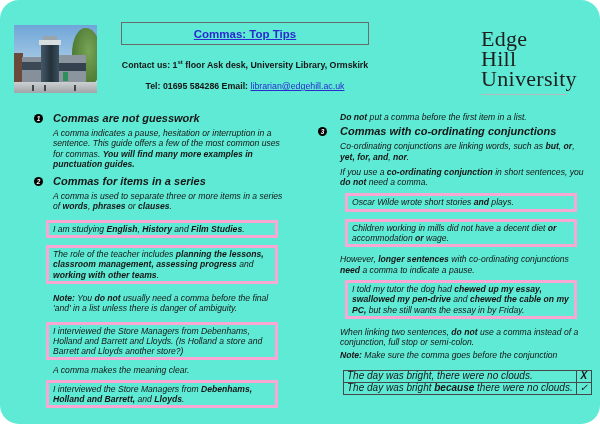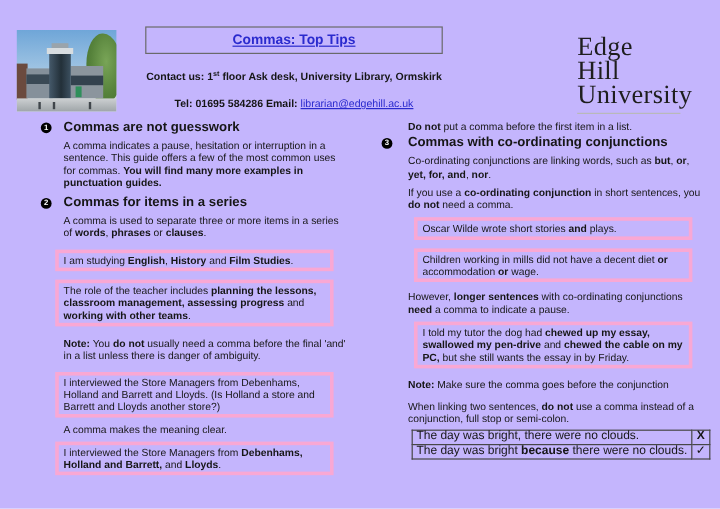--- a/index.html
+++ b/index.html
@@ -1,17 +1,17 @@
 <!DOCTYPE html>
 <html style="--link-blue: #2a2ace;"><head>
 <meta charset="utf-8">
 <style>
   html,body{margin:0;padding:0;background:#fff;}
-  .page{position:relative;width:600px;height:424px;background:#c4b5fd;overflow:hidden;
-        font-family:"Liberation Sans",sans-serif;color:#161616;}
+  .page{position:relative;width:600px;height:424px;background:#5eead4;overflow:hidden;
+        font-family:"Liberation Sans",sans-serif;color:#161616;border-radius:19px;}
 
   
   .photo{position:absolute;left:14px;top:25px;width:83px;height:68px;overflow:hidden;
          background:linear-gradient(180deg,#6fa6d8 0%,#9cc2e2 45%,#bcd3e6 58%,#c9d4da 60%);}
   .photo .tree-r{position:absolute;right:-5px;top:3px;width:30px;height:58px;border-radius:45% 55% 48% 52%;
          background:radial-gradient(ellipse at 55% 40%,#79a557 0%,#56823b 55%,#436e2d 100%);}
   .photo .tree-l{position:absolute;left:-2px;bottom:10px;width:11px;height:30px;background:#6b4a3e;}
   .photo .ground{position:absolute;left:0;bottom:0;width:100%;height:11px;
          background:linear-gradient(180deg,#cdd0d2,#9fa5a8);}
   .photo .wing-l{position:absolute;left:8px;bottom:11px;width:22px;height:25px;background:#85909a;}
@@ -36,21 +36,21 @@
   .tel-line{position:absolute;left:95px;top:81px;width:300px;text-align:center;margin:0;
             font-size:8.8px;font-weight:bold;}
   .email{color:var(--link-blue,#2a2ace);text-decoration:underline;font-weight:normal;cursor:pointer;}
 
   .logo{position:absolute;left:481px;top:29px;width:86px;font-family:"Liberation Serif",serif;
         color:#1e1e1e;}
   .logo .l1,.logo .l2{font-size:22px;line-height:20px;letter-spacing:.3px;}
   .logo-rule{margin-top:5px;height:1px;background:#b9b9b9;}
 
   
-  .col{position:absolute;top:100px;font-size:8.6px;line-height:10.3px;}
+  .col{position:absolute;top:112px;font-size:8.6px;line-height:10.3px;font-style:italic;}
   .col-left{left:46px;width:242px;}
   .col-right{left:340px;width:245px;}
 
   .sec-head{position:relative;font-size:11px;font-weight:bold;line-height:13px;margin:0 0 3px 0;}
   .col-left .sec-head{margin-left:7px;}
   .bullet{position:absolute;top:2px;width:9px;height:9px;border-radius:50%;background:#000;color:#fff;
           font-size:6.5px;line-height:9.5px;text-align:center;font-weight:bold;}
   .col-left .bullet{left:-19px;}
   .col-right .bullet{left:-22px;}
 
@@ -143,23 +143,23 @@
     <p class="p mb5"><span>Co-ordinating conjunctions are linking words, such as </span><span class="b">but</span><span>, </span><span class="b">or</span><span>, </span><span class="b">yet, for, and</span><span>, </span><span class="b">nor</span><span>.</span></p>
     <p class="p"><span>If you use a </span><span class="b">co-ordinating conjunction</span><span> in short sentences, you </span><span class="b">do not</span><span> need a comma.</span></p>
 
     <div class="box"><span>Oscar Wilde wrote short stories </span><span class="b">and</span><span> plays.</span></div>
     <div class="box"><span>Children working in mills did not have a decent diet </span><span class="b">or</span><span> accommodation </span><span class="b">or</span><span> wage.</span></div>
 
     <p class="p mb5"><span>However, </span><span class="b">longer sentences</span><span> with co-ordinating conjunctions </span><span class="b">need</span><span> a comma to indicate a pause.</span></p>
 
     <div class="box mb8"><span>I told my tutor the dog had </span><span class="b">chewed up my essay, swallowed my pen-drive</span><span> and </span><span class="b">chewed the cable on my PC,</span><span> but she still wants the essay in by Friday.</span></div>
 
+    <p class="p mb3"><span>When linking two sentences, </span><span class="b">do not</span><span> use a comma instead of a conjunction, full stop or semi-colon.</span></p>
+
     <p class="p mb9"><span class="b">Note:</span><span>  Make sure the comma goes before the conjunction</span></p>
-
-    <p class="p mb3"><span>When linking two sentences, </span><span class="b">do not</span><span> use a comma instead of a conjunction, full stop or semi-colon.</span></p>
 
     <table class="cmp">
       <tbody>
           <tr class="wrong">
         <td class="sentence"><span>The day was bright, there were no clouds.</span></td>
         <td class="mark">X</td>
       </tr>
       <tr>
         <td class="sentence"><span>The day was bright </span><span class="b">because</span><span> there were no clouds.</span></td>
         <td class="mark">✓</td>

